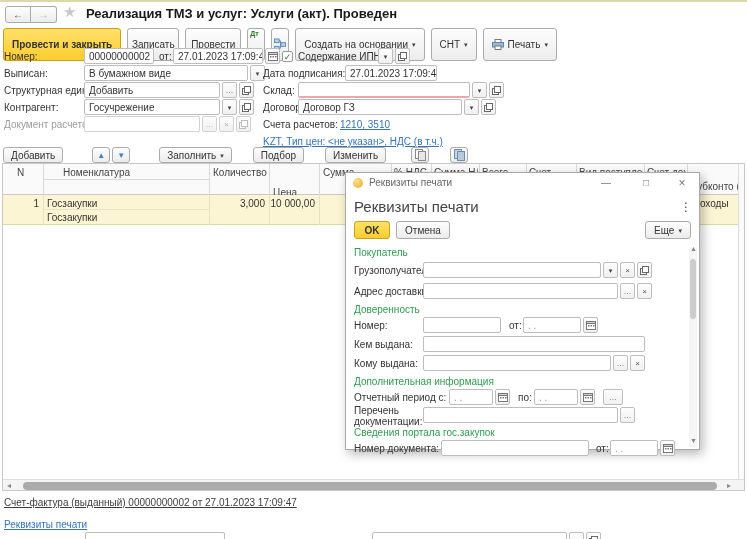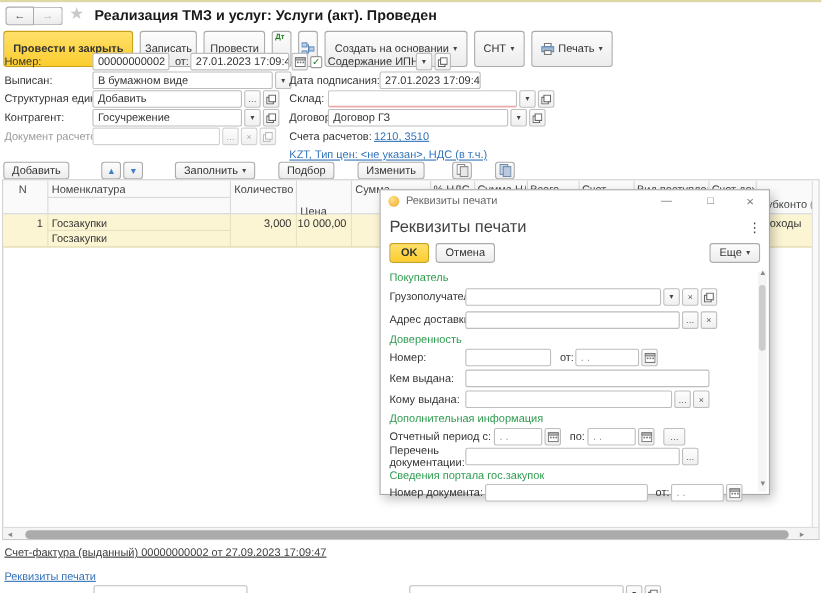--- a/index.html
+++ b/index.html
@@ -279,21 +279,21 @@
   <div class="vline" style="left:388px;top:0;height:31px;"></div>
   <div class="vline" style="left:428px;top:0;height:31px;"></div>
   <div class="vline" style="left:476px;top:0;height:31px;"></div>
   <div class="vline" style="left:523px;top:0;height:31px;"></div>
   <div class="vline" style="left:573px;top:0;height:31px;"></div>
   <div class="vline" style="left:641px;top:0;height:31px;"></div>
   <div class="vline" style="left:684px;top:0;height:31px;"></div>
   <div class="abs" style="left:40px;top:15px;width:166px;height:1px;background:#d9d9d9;"></div>
 
   <div class="cell hdr" style="left:14px;top:3px;">N</div>
-  <div class="cell hdr" style="left:44px;top:3px;">Номенклатура</div>
+  <div class="cell hdr" style="left:60px;top:3px;">Номенклатура</div>
   <div class="cell hdr" style="left:210px;top:3px;">Количество</div>
   <div class="cell hdr" style="left:270px;top:3px;margin-top:20px;">Цена</div>
   <div class="cell hdr" style="left:320px;top:3px;">Сумма</div>
   <div class="cell hdr" style="left:391px;top:3px;width:36px;">% НДС</div>
   <div class="cell hdr" style="left:431px;top:3px;width:44px;">Сумма НДС</div>
   <div class="cell hdr" style="left:479px;top:3px;width:42px;">Всего</div>
   <div class="cell hdr" style="left:526px;top:3px;width:45px;">Счет</div>
   <div class="cell hdr" style="left:576px;top:3px;width:64px;">Вид поступления</div>
   <div class="cell hdr" style="left:644px;top:3px;width:39px;">Счет доходов (БУ)</div>
   <div class="cell hdr" style="left:687px;top:17px;width:48px;">Субконто (БУ) 1</div>
@@ -314,21 +314,21 @@
 
   <div class="abs" style="left:735px;top:0;width:6px;height:315px;background:#fafafa;border-left:1px solid #ddd;box-sizing:border-box;"></div>
 
   <div class="abs" style="left:0;top:315px;width:741px;height:13px;background:#f4f4f4;border-top:1px solid #ddd;box-sizing:border-box;">
     <span class="abs" style="left:4px;top:1px;font-size:8px;color:#888;">◂</span>
     <div class="scroll-thumb abs" style="left:20px;top:2px;width:694px;height:8px;"></div>
     <span class="abs" style="left:724px;top:1px;font-size:8px;color:#888;">▸</span>
   </div>
 </div>
 
-<div class="abs" style="left:4px;top:497px;font-size:10px;color:#3d3d3d;text-decoration:underline;white-space:nowrap;">Счет-фактура (выданный) 00000000002 от 27.09.2023 17:09:47</div>
+<div class="abs" style="left:4px;top:497px;font-size:10px;color:#3d3d3d;text-decoration:underline;white-space:nowrap;">Счет-фактура (выданный) 00000000002 от 27.01.2023 17:09:47</div>
 <div class="link abs" style="left:4px;top:519px;">Реквизиты печати</div>
 
 <div class="fgroup abs" style="left:85px;top:532px;">
   <div class="inp" style="width:140px;"></div>
 </div>
 <div class="fgroup abs" style="left:372px;top:532px;">
   <div class="inp" style="width:195px;"></div>
   <div class="sfx">
       <span class="carr">▾</span>
     </div>

